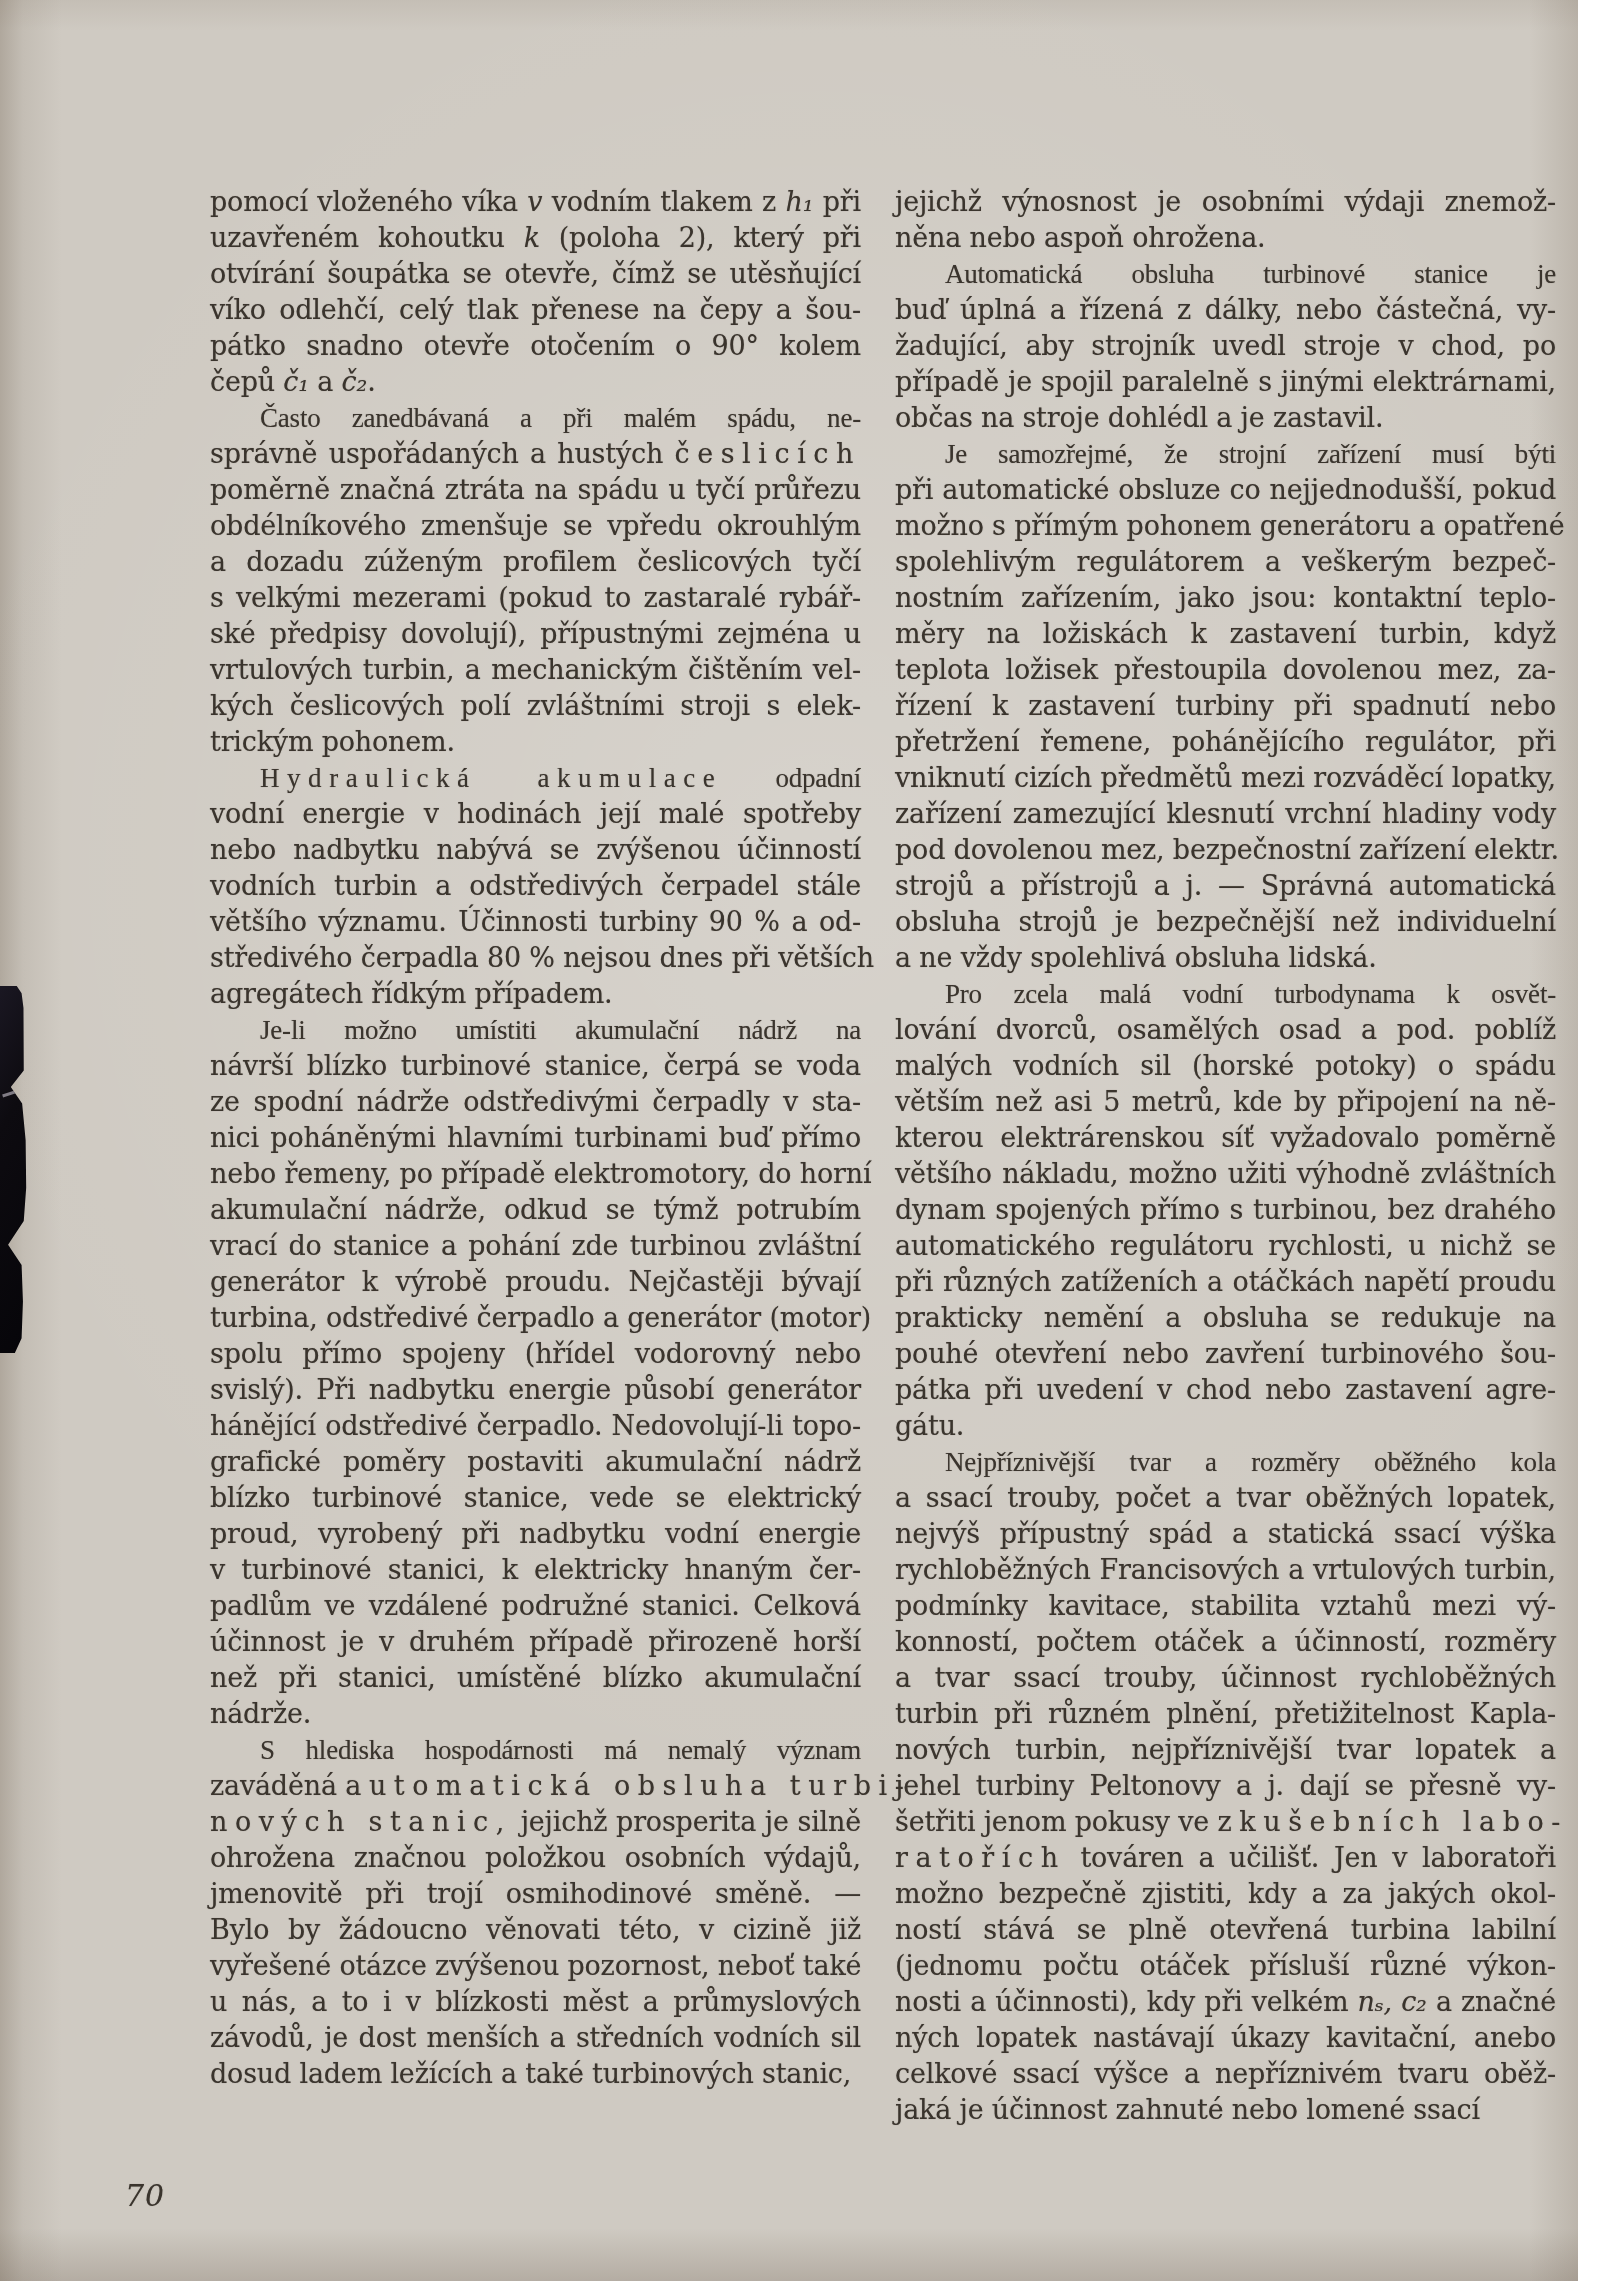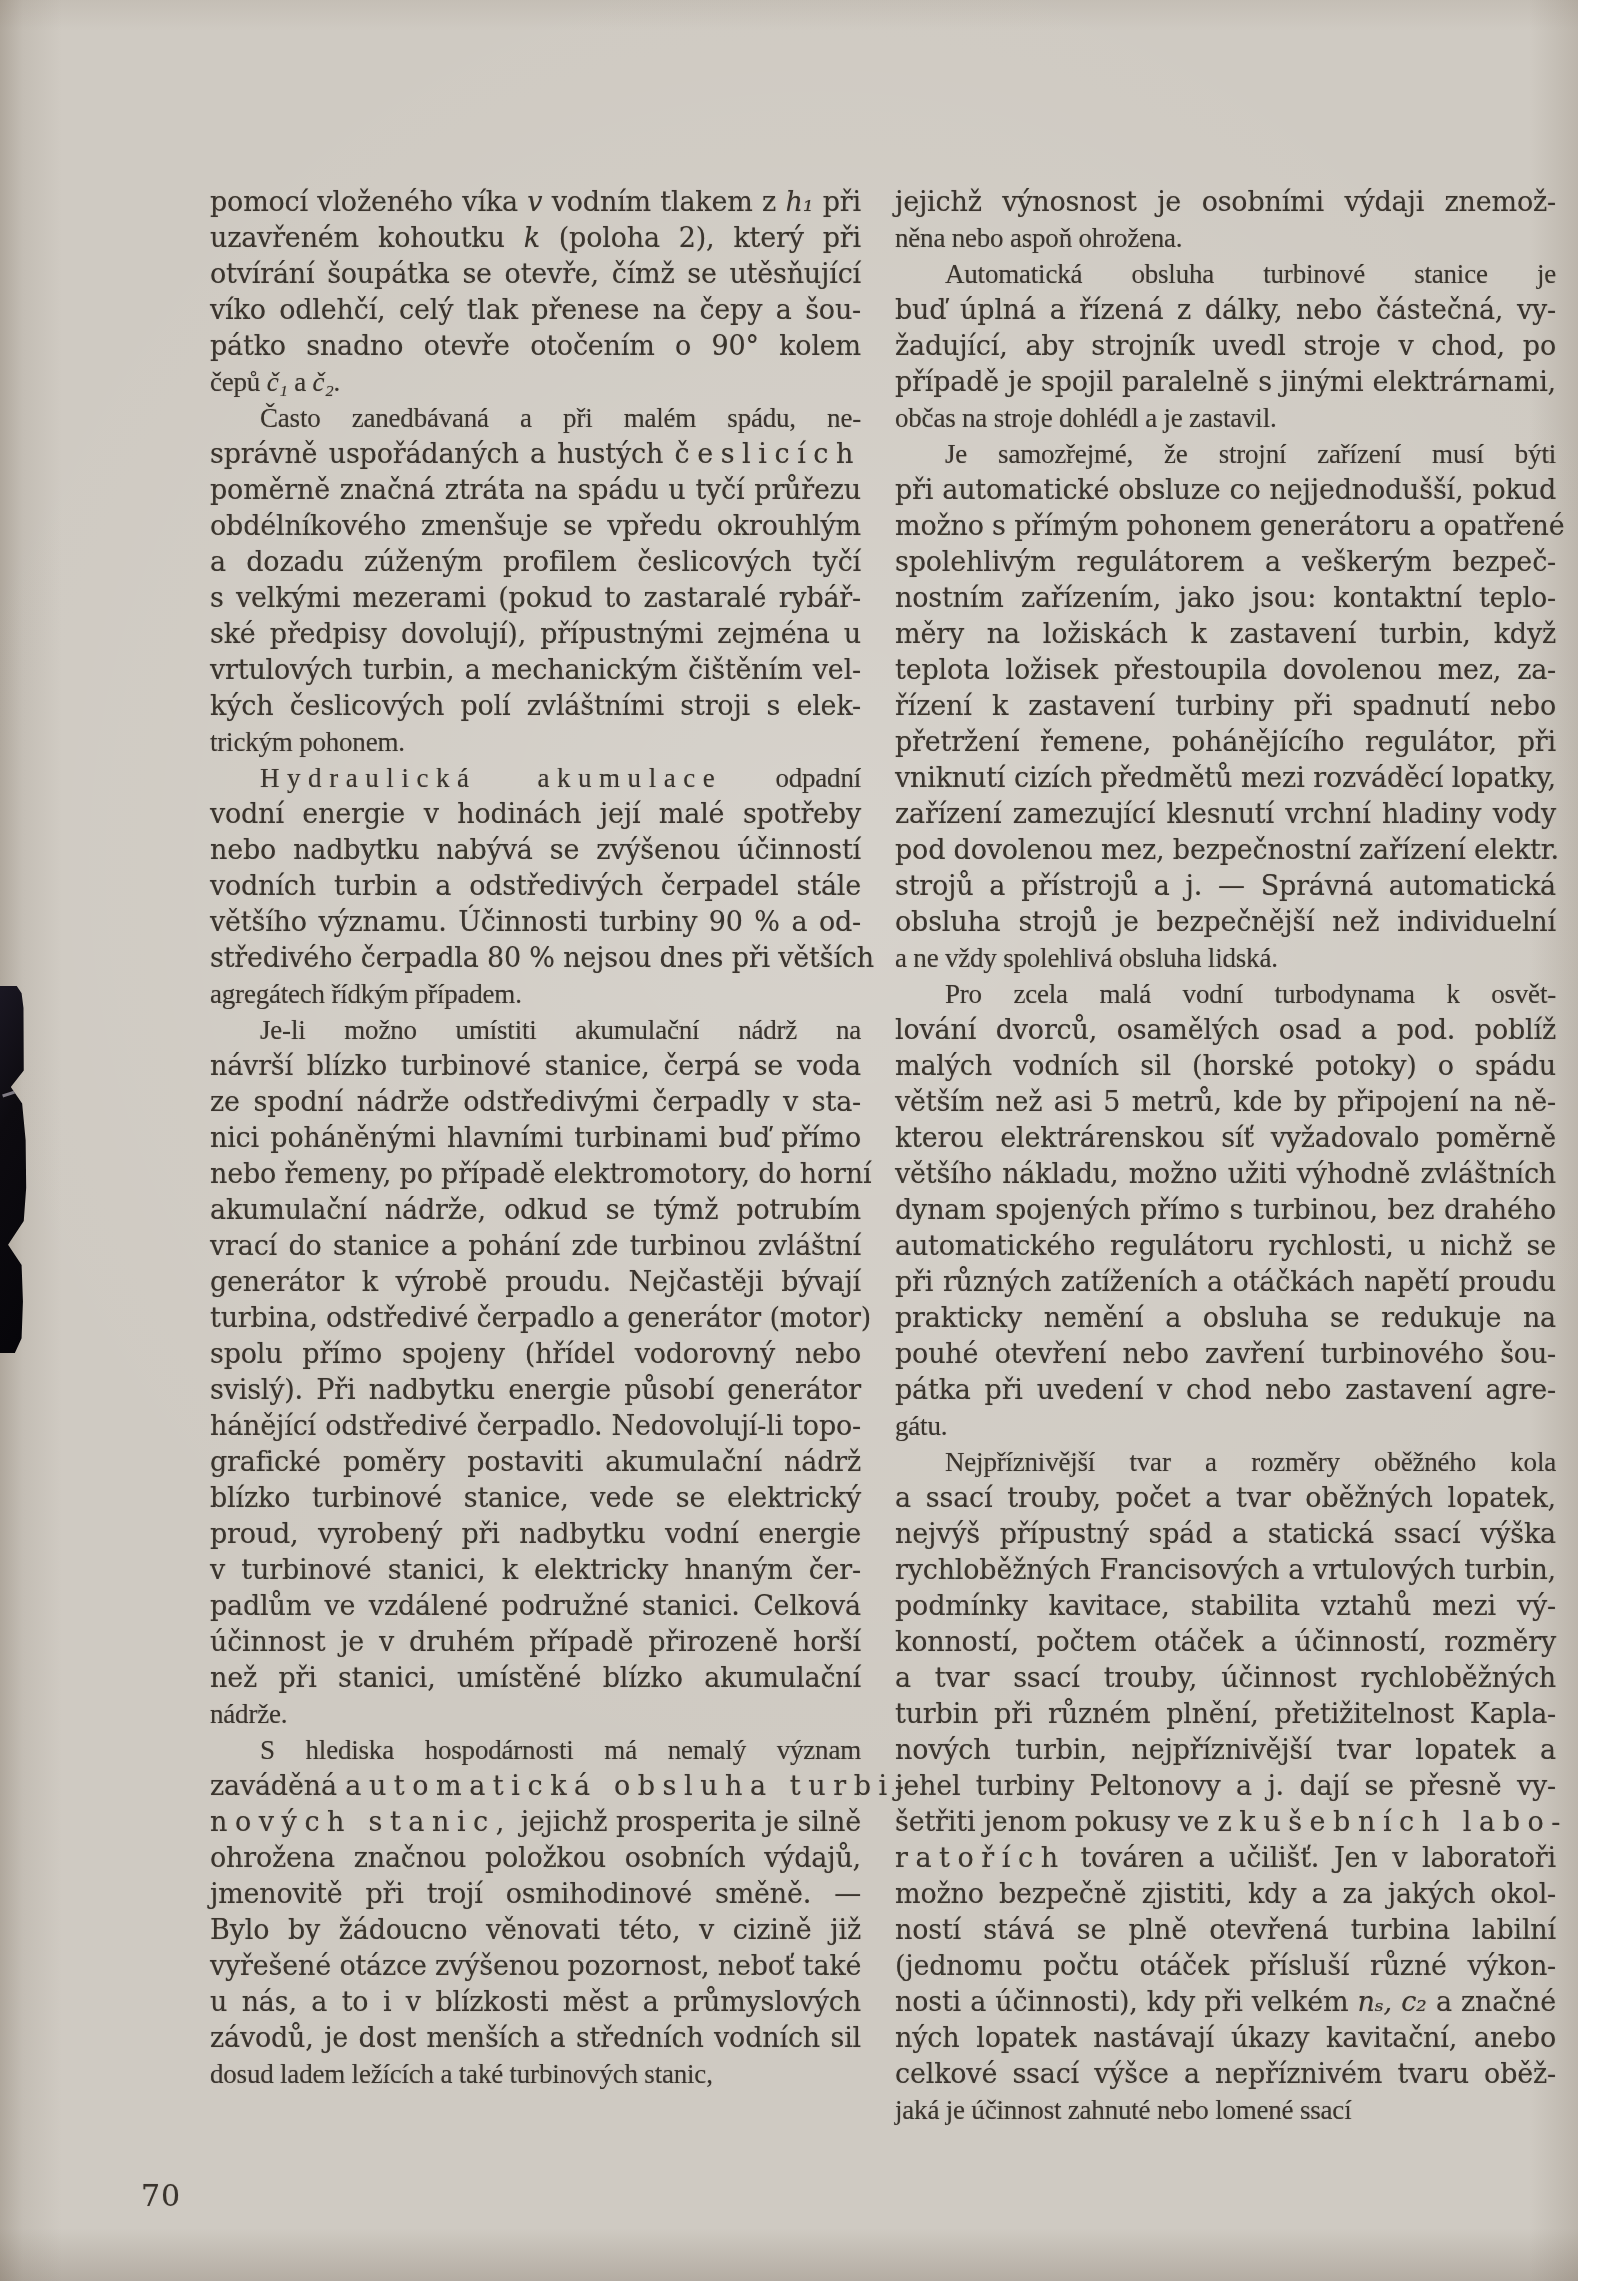--- a/index.html
+++ b/index.html
@@ -38,30 +38,30 @@
     height:36px;
     line-height:36px;
     font-size:27px;
     letter-spacing:-0.2px;
     white-space:nowrap;
     text-align:justify;
     text-align-last:justify;
     text-shadow:0 0 0.9px rgba(58,52,45,0.45);
   }
   .para.indent .line.firstline{text-indent:50px;font-family:Liberation Serif, serif;}
-  .line.endline{text-align-last:left;font-family:Liberation Serif, serif;}
+  .line.endline{text-align-last:left;}
   .em{letter-spacing:0.28em;}
   .it{font-style:italic;}
   .page-number{
     position:absolute;
     left:125px;top:2178px;
     font-size:30px;
+    font-style:italic;
     letter-spacing:0.9px;
     text-shadow:0 0 0.9px rgba(58,52,45,0.45);
-    margin-left:16px;
   }
   .bookmark-clip{
     position:absolute;
     left:0;top:986px;
     width:27px;height:367px;
     background:linear-gradient(120deg,#1a1722 0%,var(--clip) 35%,#060509 100%);
     clip-path:polygon(0% 0%, 62% 0%, 80% 2%, 87% 6%, 88% 23%, 40% 27.5%, 82% 32%, 95% 42%, 97% 55%, 88% 64%, 30% 70.5%, 80% 76%, 85% 86%, 80% 96%, 55% 100%, 0% 100%);
   }
   .bookmark-clip::after{
     content:"";

